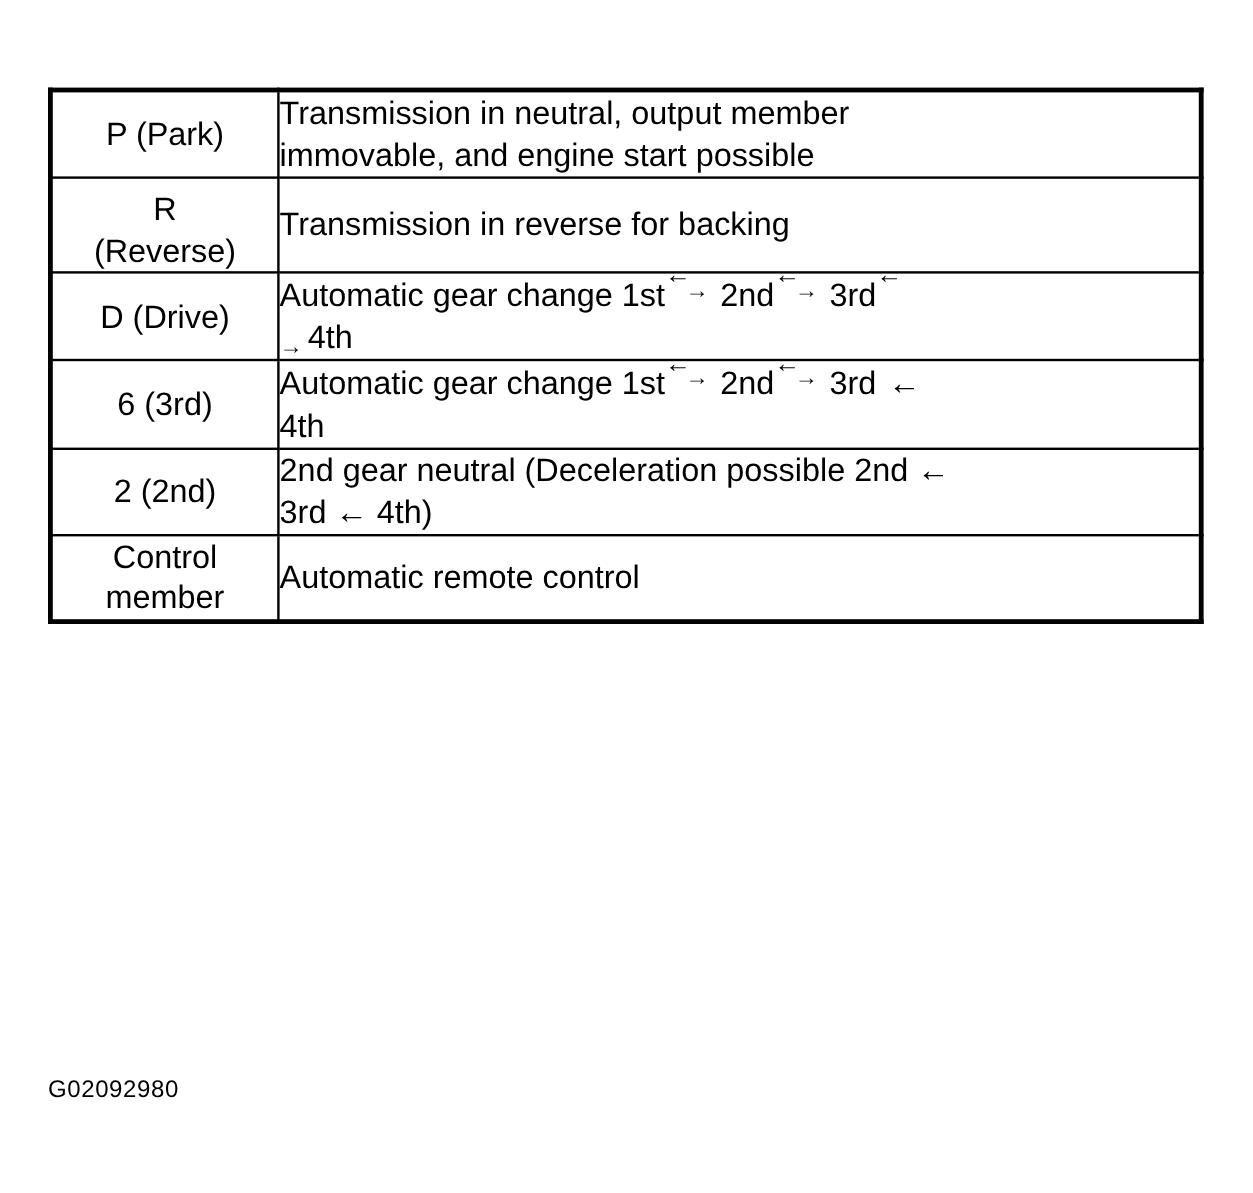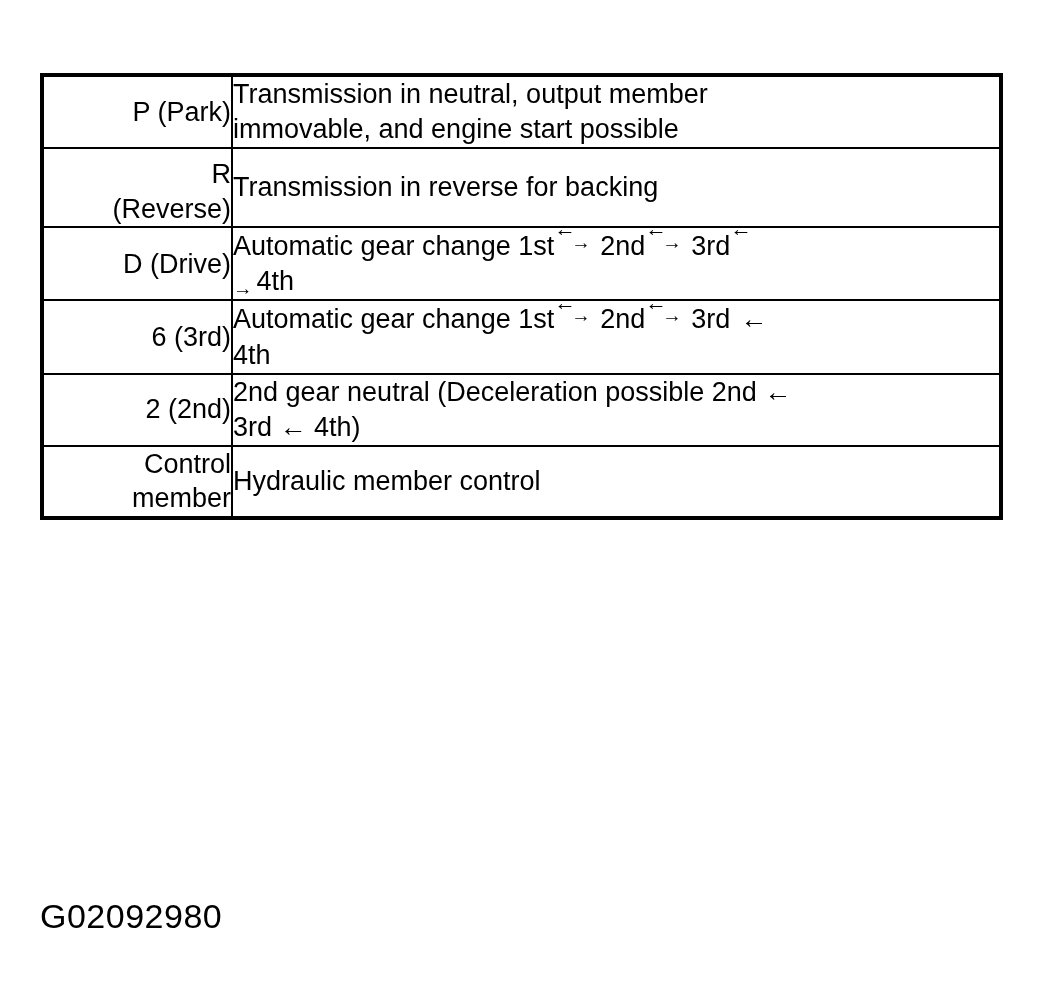--- a/index.html
+++ b/index.html
@@ -43,21 +43,21 @@
   }
   .spec-table tr td:first-child { border-left: none; }
   .spec-table tr td:last-child  { border-right: none; }
   .spec-table tr:first-child td { border-top: none; }
   .spec-table tr:last-child td  { border-bottom: none; }
 
   .gear-cell {
     padding: 6px 0 6px 12px;
     font-size: 27px;
     line-height: 1.28;
-    text-align: right;
+    text-align: center;
   }
   .gear-cell.top-align { vertical-align: top; padding-top: 8px; }
 
   .desc-cell {
     padding: 6px 14px;
     font-size: 27px;
     line-height: 1.30;
     text-align: left;
   }
 
@@ -93,21 +93,21 @@
     top: 0.22em;
     margin-right: 4px;
   }
   .arrow-plain { display: inline-block; }
 
   
   .fig-id {
     position: absolute;
     left: 40px;
     top: 897px;
-    font-size: 34px;
+    font-size: 20px;
     letter-spacing: 0.5px;
     white-space: nowrap;
   }
 </style>
 </head>
 <body>
 
 <div id="page">
 
   <table class="spec-table">
@@ -168,21 +168,21 @@
         </td>
       </tr>
 
 
       <tr>
         <td class="gear-cell">
           <span class="desc-line">Control</span>
           <span class="desc-line">member</span>
         </td>
         <td class="desc-cell">
-          <span class="desc-line">Hydraulic member control</span>
+          <span class="desc-line">Automatic remote control</span>
         </td>
       </tr>
 
     </tbody>
   </table>
 
   <div class="fig-id">G02092980</div>
 
 </div>
 

